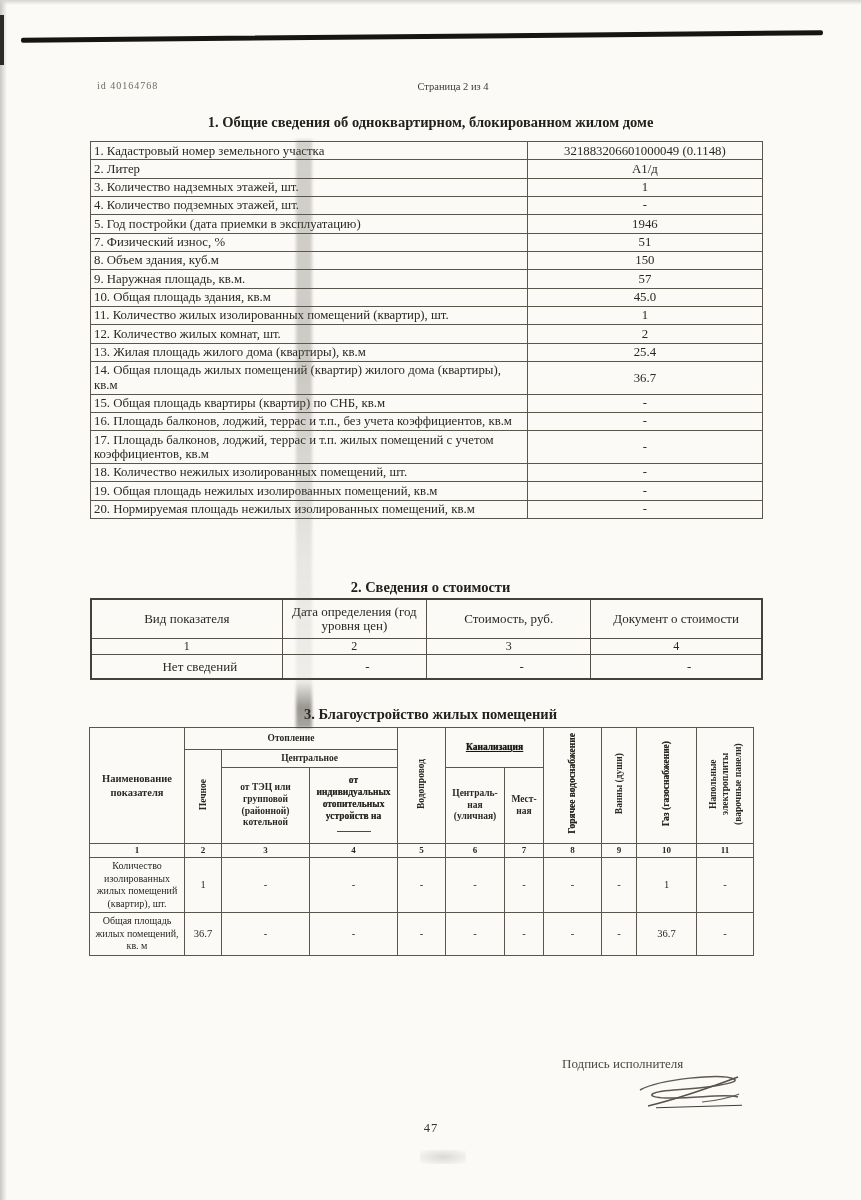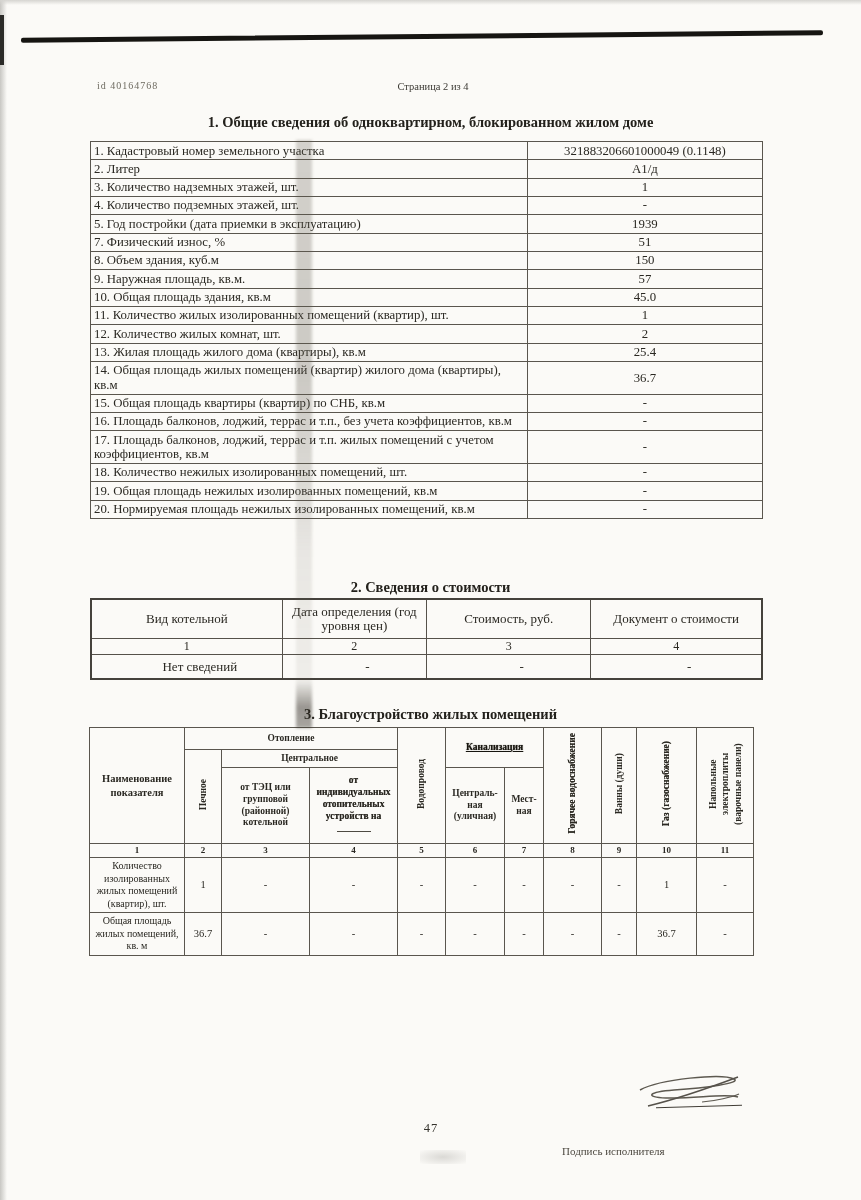--- a/index.html
+++ b/index.html
@@ -17,21 +17,21 @@
     background:#161512;transform:rotate(-0.55deg);border-radius:2px;}
   .left-tick{position:absolute;left:0;top:15px;width:4px;height:50px;background:#2b2b28;}
   .fold-smudge{position:absolute;left:296px;top:140px;width:16px;height:588px;
     background:linear-gradient(to bottom,
       rgba(95,90,78,.26) 0%, rgba(95,90,78,.30) 40%, rgba(95,90,78,.22) 55%,
       rgba(95,90,78,.12) 70%, rgba(95,90,78,.08) 92%,
       rgba(55,50,42,.50) 96.5%, rgba(55,50,42,.42) 100%);
     filter:blur(1.4px); pointer-events:none; z-index:5;}
   
   .doc-id{position:absolute;left:97px;top:80px;font-size:10px;color:#6d6a60;letter-spacing:1px;}
-  .page-indicator{position:absolute;left:358px;top:81px;width:150px;text-align:center;
+  .page-indicator{position:absolute;left:378px;top:81px;width:150px;text-align:center;
     font-size:10.5px;color:#3b3933;}
   .sec-title{position:absolute;left:0;width:861px;text-align:center;
     font-size:14.5px;font-weight:bold;color:#23211c;}
   #title1{top:114px;}
   #title2{top:579px;}
   #title3{top:706px;}
   
   .t1{position:absolute;left:90px;top:141px;width:673px;border-collapse:collapse;
     font-size:12.8px;line-height:1.12;color:#2a2822;}
   .t1 td{border:1px solid #5a564e;padding:1.5px 3px;}
@@ -57,21 +57,21 @@
   .t3 .t3-num{height:13px;font-size:9px;padding:0;}
   .t3 .t3-label{font-size:10px;font-weight:normal;padding:2px 3px;margin-left:8px;}
   .t3 .t3-val{font-size:10.5px;font-weight:normal;}
   .t3 .name-col{font-size:10.5px;}
   .vert{writing-mode:vertical-rl;transform:rotate(180deg);display:inline-block;
     max-height:108px;line-height:1.3;}
   .smudged{text-decoration:underline;color:#17150f;text-shadow:0 0 1px rgba(40,36,28,.9);}
   .half-smudged{text-shadow:0 0 .6px rgba(40,36,28,.75);}
   .fill-line{display:inline-block;width:34px;border-bottom:1px solid #4e4a42;height:8px;}
   
-  .sign-label{position:absolute;left:562px;top:1145px;font-size:11px;color:#4c4840;}
+  .sign-label{position:absolute;left:562px;top:1056px;font-size:13px;color:#4c4840;}
   .sign-line{position:absolute;left:656px;top:1106px;width:86px;border-top:1.5px solid #413d36;
     transform:rotate(-1.5deg);}
   .sign-svg{position:absolute;left:632px;top:1068px;}
   .page-number{position:absolute;left:398px;top:1121px;width:66px;text-align:center;
     font-size:12.5px;color:#34322c;letter-spacing:1px;}
   .speck{position:absolute;left:420px;top:1150px;width:46px;height:14px;
     background:radial-gradient(rgba(120,118,112,.25),rgba(120,118,112,0));}
 </style>
 </head>
 <body>
@@ -102,21 +102,21 @@
         <tr>
           <td class="t1-label">3. Количество надземных этажей, шт.</td>
           <td class="t1-value">1</td>
         </tr>
         <tr>
           <td class="t1-label">4. Количество подземных этажей, шт.</td>
           <td class="t1-value">-</td>
         </tr>
         <tr>
           <td class="t1-label">5. Год постройки (дата приемки в эксплуатацию)</td>
-          <td class="t1-value">1939</td>
+          <td class="t1-value">1946</td>
         </tr>
         <tr>
           <td class="t1-label">7. Физический износ, %</td>
           <td class="t1-value">51</td>
         </tr>
         <tr>
           <td class="t1-label">8. Объем здания, куб.м</td>
           <td class="t1-value">150</td>
         </tr>
         <tr>
@@ -168,21 +168,21 @@
           <td class="t1-value">-</td>
         </tr>
       </tbody>
   </table>
 
   <div class="sec-title" id="title2">2. Сведения о стоимости</div>
 
   <table class="t2">
     <tbody>
       <tr>
-        <th class="c1">Вид котельной</th>
+        <th class="c1">Вид показателя</th>
         <th class="c2">Дата определения (год уровня цен)</th>
         <th class="c3">Стоимость, руб.</th>
         <th class="c4">Документ о стоимости</th>
       </tr>
       <tr id="t2-numbers">
           <td class="t2-num">1</td>
           <td class="t2-num">2</td>
           <td class="t2-num">3</td>
           <td class="t2-num">4</td>
         </tr>

